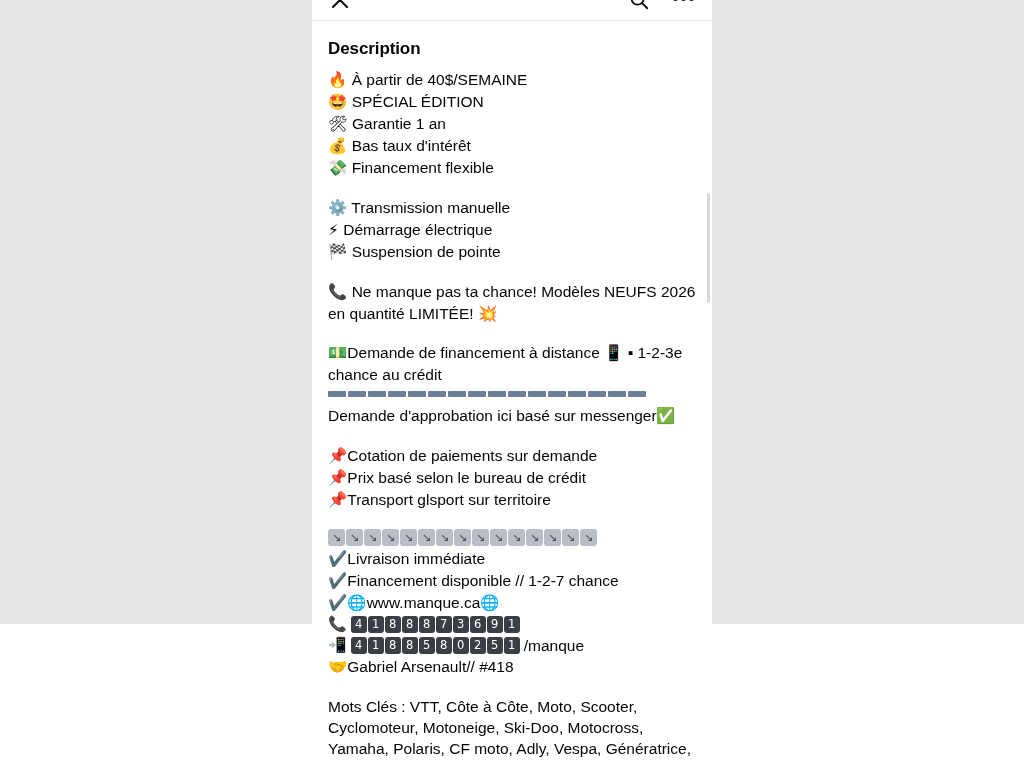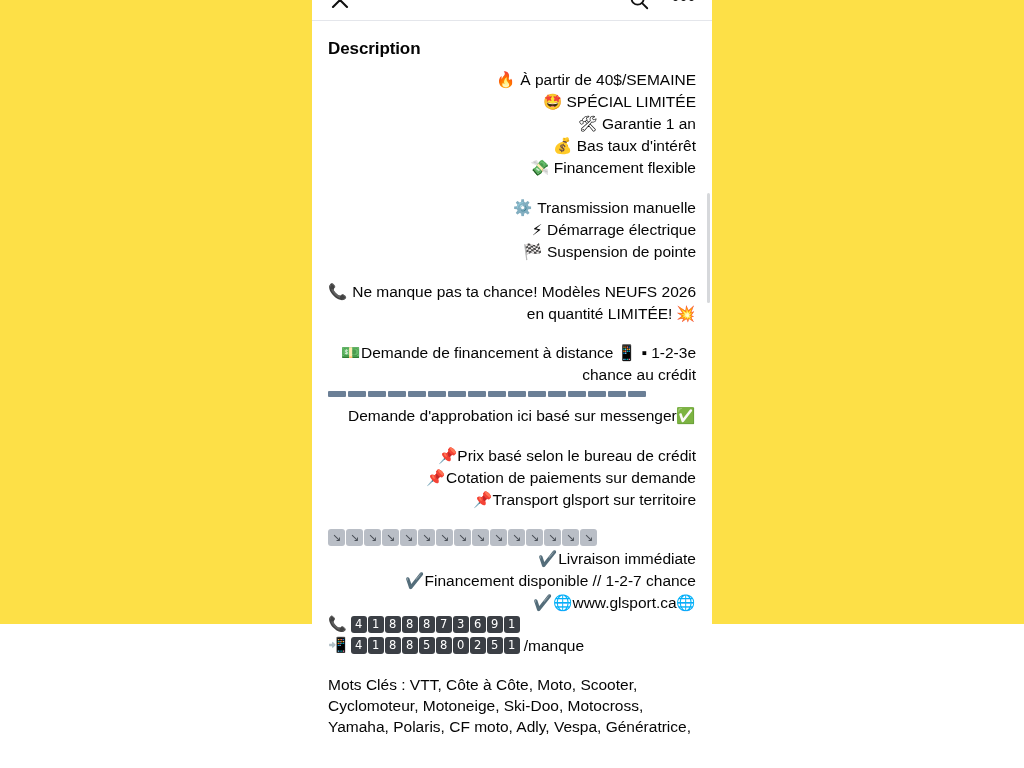--- a/index.html
+++ b/index.html
@@ -11,21 +11,21 @@
     overflow: hidden;
   }
   body {
     font-family: "Liberation Sans", sans-serif;
     color: #1c1e21;
   }
   .page {
     position: relative;
     width: 1024px;
     height: 624px;
-    background: #fde047;
+    background: #e5e5e5;
     text-decoration: underline;
   }
   .phone {
     position: absolute;
     left: 312px;
     top: 0;
     width: 400px;
     height: 768px;
     background: #ffffff;
     overflow: hidden;
@@ -78,21 +78,21 @@
     letter-spacing: -0.1px;
     color: #050505;
   }
   .line {
     font-size: 15.5px;
     line-height: 21px;
     margin: 0 0 0 0;
     color: #050505;
     white-space: pre-wrap;
   }
-  .block { margin-bottom: 18px; text-align: right; }
+  .block { margin-bottom: 18px; }
   .block.tight { margin-bottom: 0; }
   .gap-sm { height: 18px; }
   .emoji { font-family: "DejaVu Sans", sans-serif; }
 
   
   .keycaps {
     display: inline-flex;
     gap: 1px;
     vertical-align: -3px;
   }
@@ -182,21 +182,21 @@
       </span>
     </div>
 
     <div class="content">
       <div class="scrollbar"></div>
 
       <h2 class="desc-title">Description</h2>
 
       <div class="block">
         <div class="line"><span class="emoji">🔥</span> <span>À partir de 40$/SEMAINE</span></div>
-        <div class="line"><span class="emoji">🤩</span> <span>SPÉCIAL LIMITÉE</span></div>
+        <div class="line"><span class="emoji">🤩</span> <span>SPÉCIAL ÉDITION</span></div>
         <div class="line"><span class="emoji">🛠</span> <span>Garantie 1 an</span></div>
         <div class="line"><span class="emoji">💰</span> <span>Bas taux d'intérêt</span></div>
         <div class="line"><span class="emoji">💸</span> <span>Financement flexible</span></div>
       </div>
 
       <div class="block">
         <div class="line"><span class="emoji">⚙️</span> <span>Transmission manuelle</span></div>
         <div class="line"><span class="emoji">⚡</span> <span>Démarrage électrique</span></div>
         <div class="line"><span class="emoji">🏁</span> <span>Suspension de pointe</span></div>
       </div>
@@ -224,22 +224,22 @@
             <i></i>
             <i></i>
             <i></i>
         </div>
         <div class="line"><span>Demande d'approbation ici basé sur messenger</span><span class="emoji green-check">✅</span></div>
       </div>
 
       <div class="gap-sm"></div>
 
       <div class="block">
+        <div class="line"><span class="emoji">📌</span><span>Cotation de paiements sur demande</span></div>
         <div class="line"><span class="emoji">📌</span><span>Prix basé selon le bureau de crédit</span></div>
-        <div class="line"><span class="emoji">📌</span><span>Cotation de paiements sur demande</span></div>
         <div class="line"><span class="emoji">📌</span><span>Transport glsport sur territoire</span></div>
       </div>
 
       <div class="block tight">
         <div class="arrow-row">
           <span class="arrow-chip">↘</span>
           <span class="arrow-chip">↘</span>
           <span class="arrow-chip">↘</span>
           <span class="arrow-chip">↘</span>
           <span class="arrow-chip">↘</span>
@@ -249,21 +249,21 @@
           <span class="arrow-chip">↘</span>
           <span class="arrow-chip">↘</span>
           <span class="arrow-chip">↘</span>
           <span class="arrow-chip">↘</span>
           <span class="arrow-chip">↘</span>
           <span class="arrow-chip">↘</span>
           <span class="arrow-chip">↘</span>
         </div>
         <div class="line"><span class="emoji">✔️</span><span>Livraison immédiate</span></div>
         <div class="line"><span class="emoji">✔️</span><span>Financement disponible // 1-2-7 chance</span></div>
-        <div class="line"><span class="emoji">✔️</span><span class="emoji">🌐</span><span>www.glsport.ca</span><span class="emoji">🌐</span></div>
+        <div class="line"><span class="emoji">✔️</span><span class="emoji">🌐</span><span>www.manque.ca</span><span class="emoji">🌐</span></div>
 
         <div class="line tel-line">
           <span class="inline-emoji">📞</span>
           <span class="keycaps">
             <span class="keycap">4</span>
             <span class="keycap">1</span>
             <span class="keycap">8</span>
             <span class="keycap">8</span>
             <span class="keycap">8</span>
             <span class="keycap">7</span>
@@ -284,20 +284,21 @@
             <span class="keycap">5</span>
             <span class="keycap">8</span>
             <span class="keycap">0</span>
             <span class="keycap">2</span>
             <span class="keycap">5</span>
             <span class="keycap">1</span>
           </span>
           <span>/manque</span>
         </div>
 
+        <div class="line"><span class="emoji">🤝</span><span>Gabriel Arsenault// #418</span></div>
       </div>
 
       <div class="gap-sm"></div>
 
       <div class="kw">Mots Clés : VTT, Côte à Côte, Moto, Scooter, Cyclomoteur, Motoneige, Ski-Doo, Motocross, Yamaha, Polaris, CF moto, Adly, Vespa, Génératrice,</div>
     </div>
 
   </div>
 </div>
 

